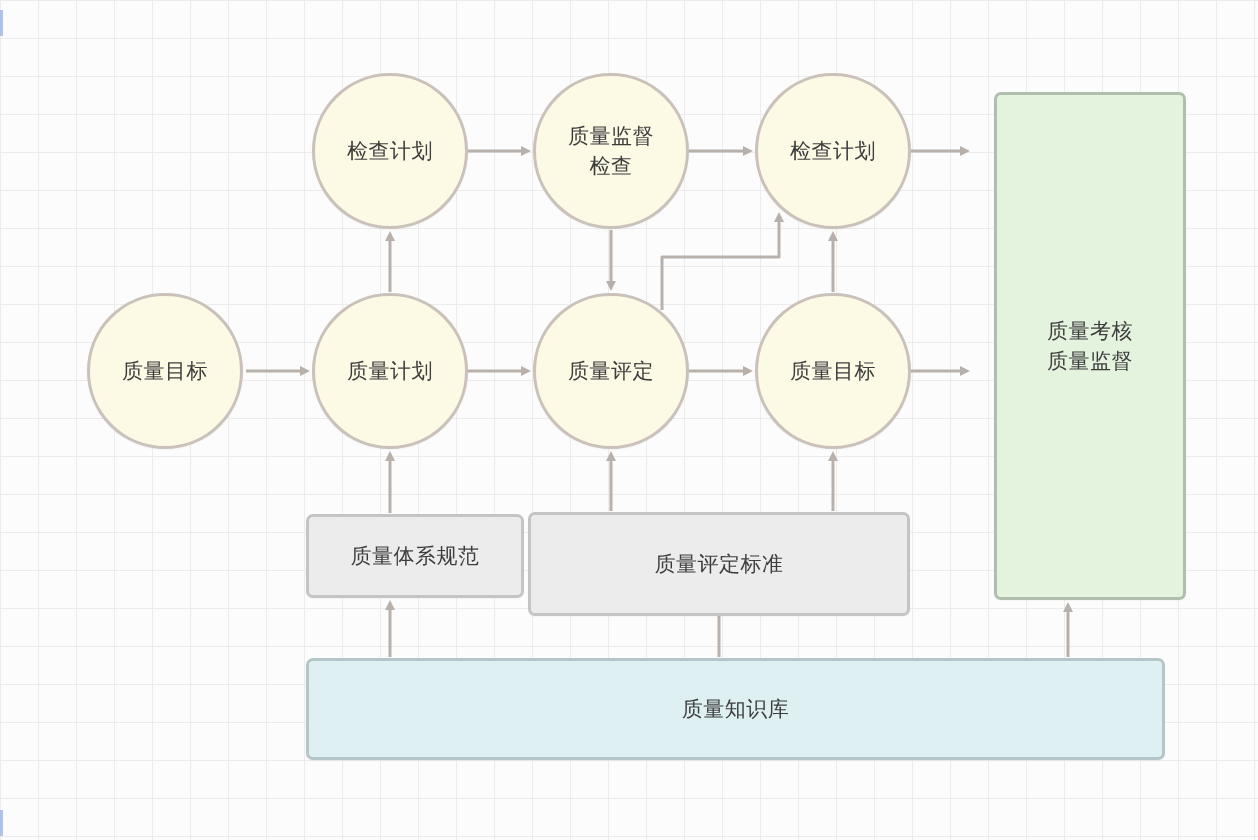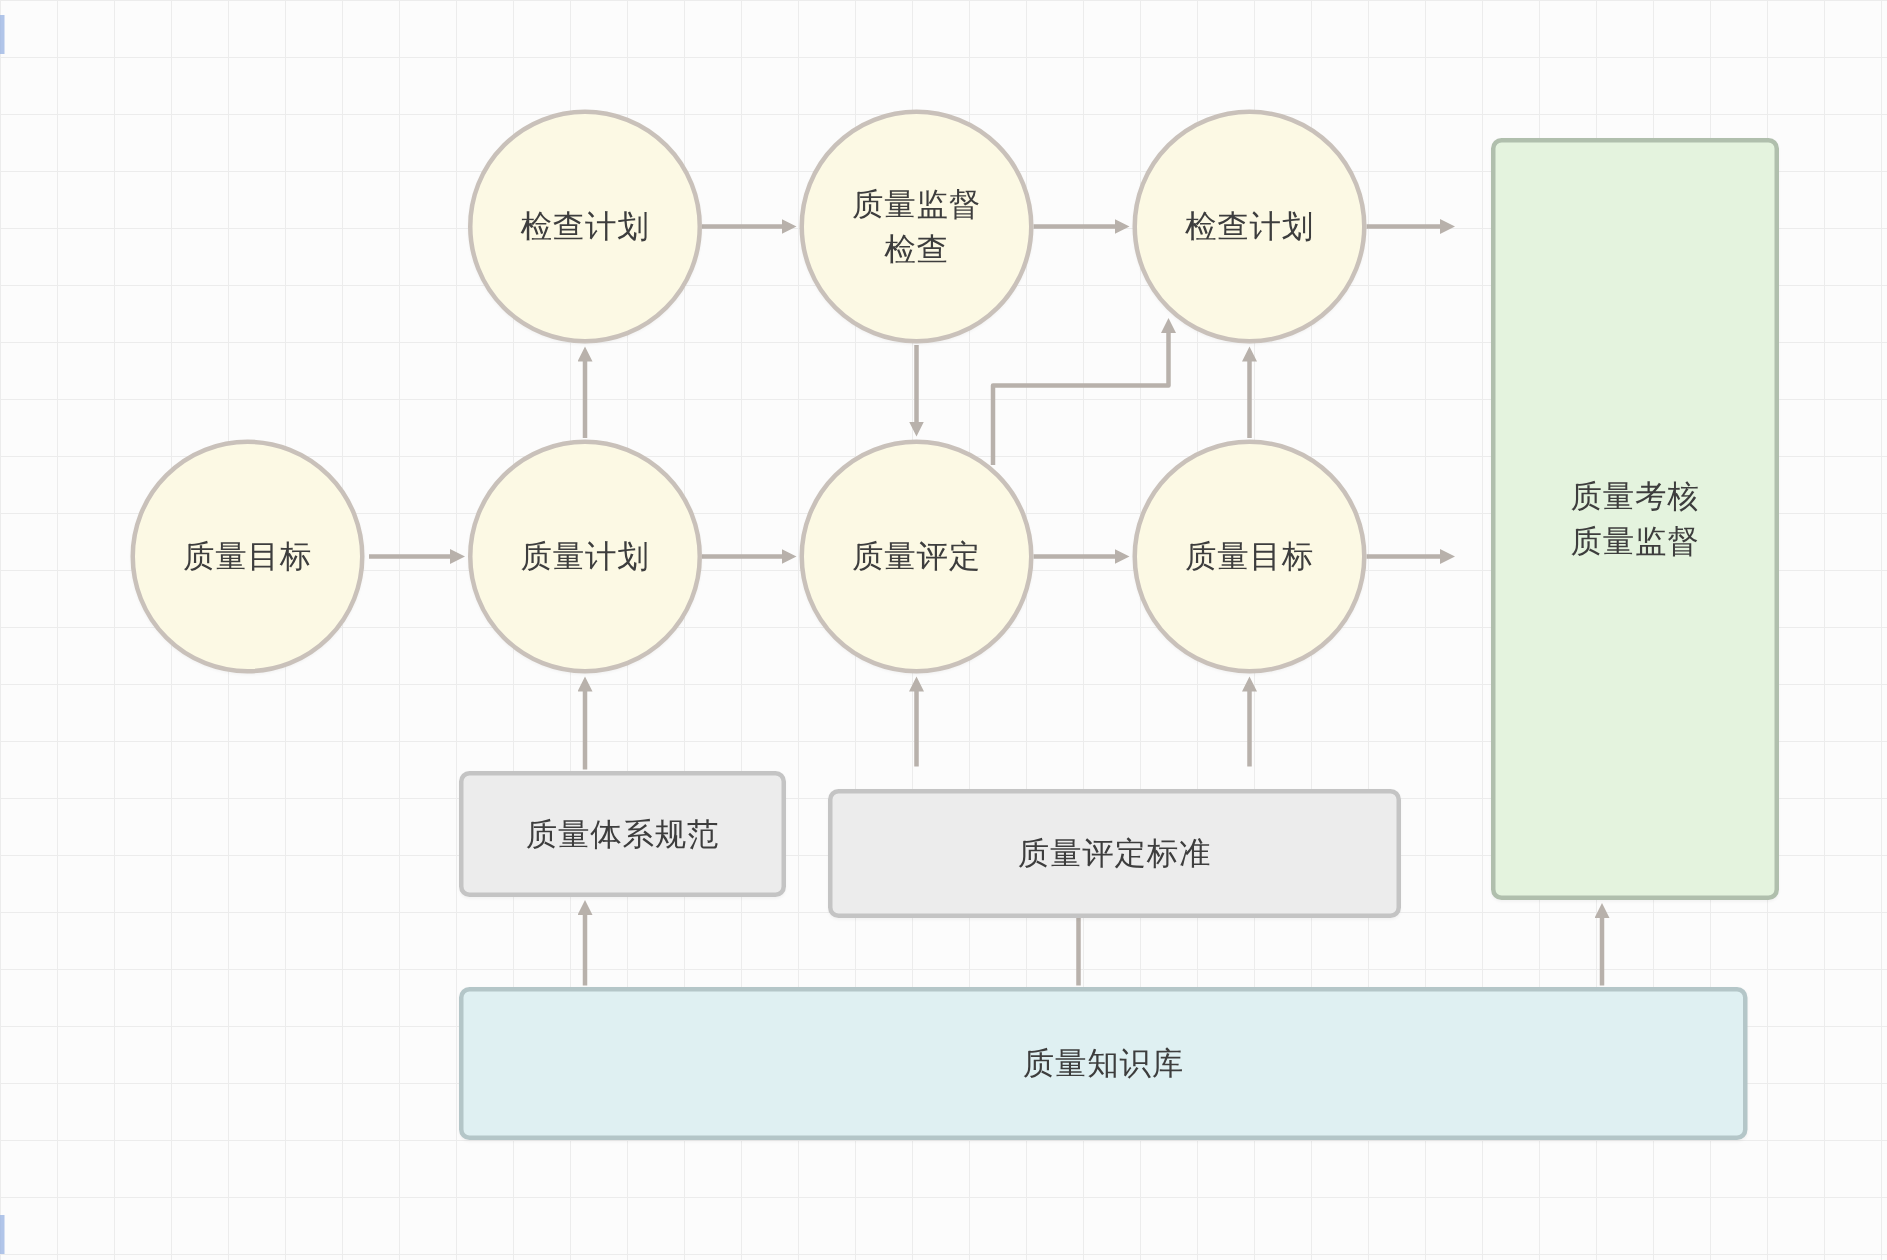--- a/index.html
+++ b/index.html
@@ -151,21 +151,21 @@
 
   <div class="node rect green" style="left:972px; top:92px; width:192px; height:508px;">
     <span>质量考核</span>
     <span>质量监督</span>
   </div>
 
   <div class="node rect gray" style="left:306px; top:514px; width:218px; height:84px;">
     <span>质量体系规范</span>
   </div>
 
-  <div class="node rect gray" style="left:552px; top:512px; width:382px; height:86px;margin-top:14px;">
+  <div class="node rect gray" style="left:528px; top:512px; width:382px; height:104px;">
     <span>质量评定标准</span>
   </div>
 
   <div class="node rect cyan" style="left:306px; top:658px; width:859px; height:102px;">
     <span>质量知识库</span>
   </div>
 
   <div class="page-mark" style="top:10px;"></div>
   <div class="page-mark" style="top:810px;"></div>
 

